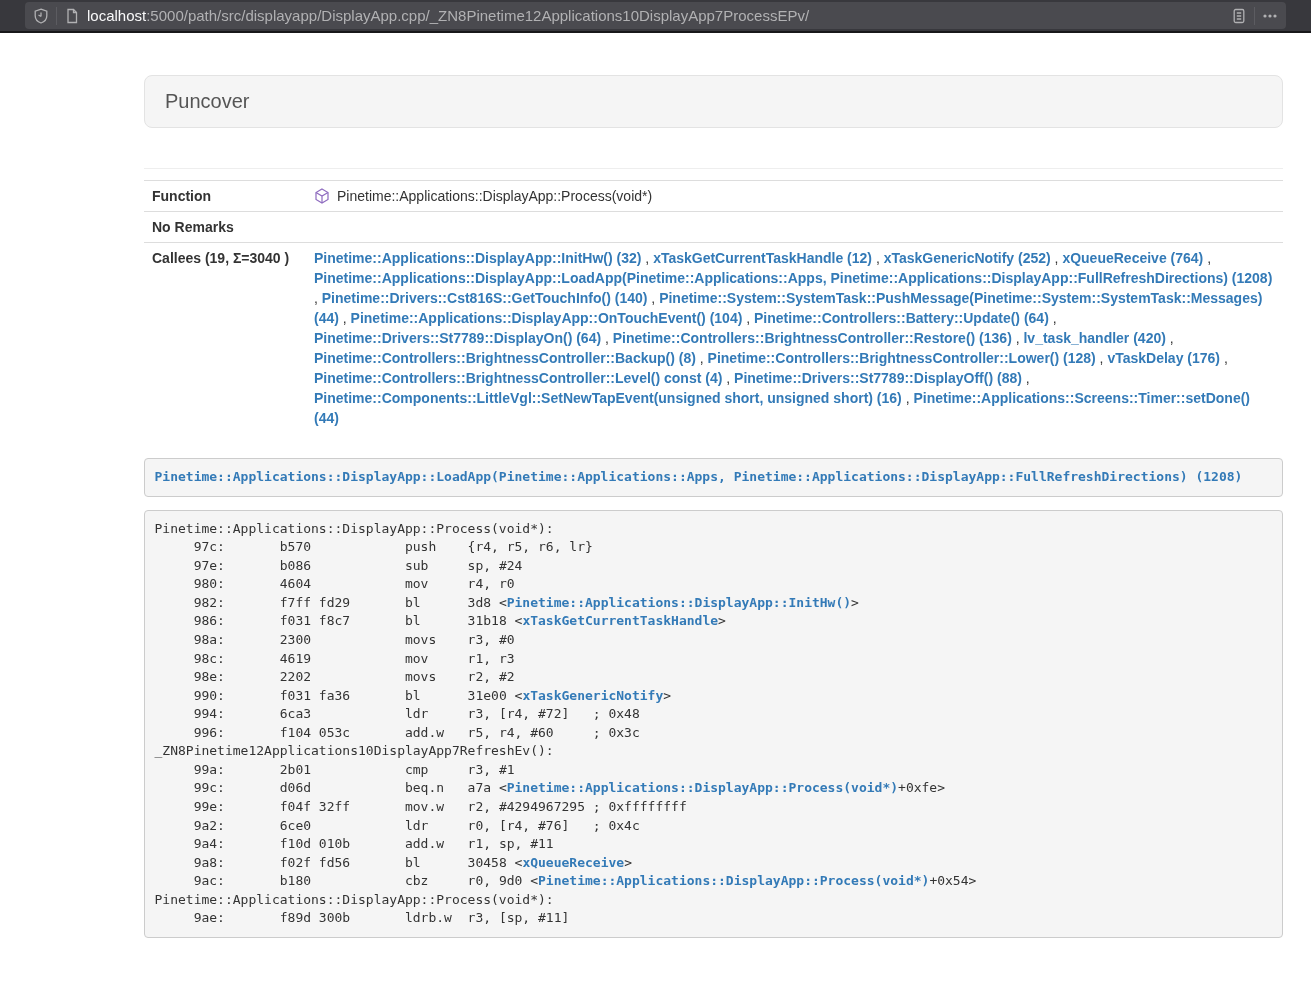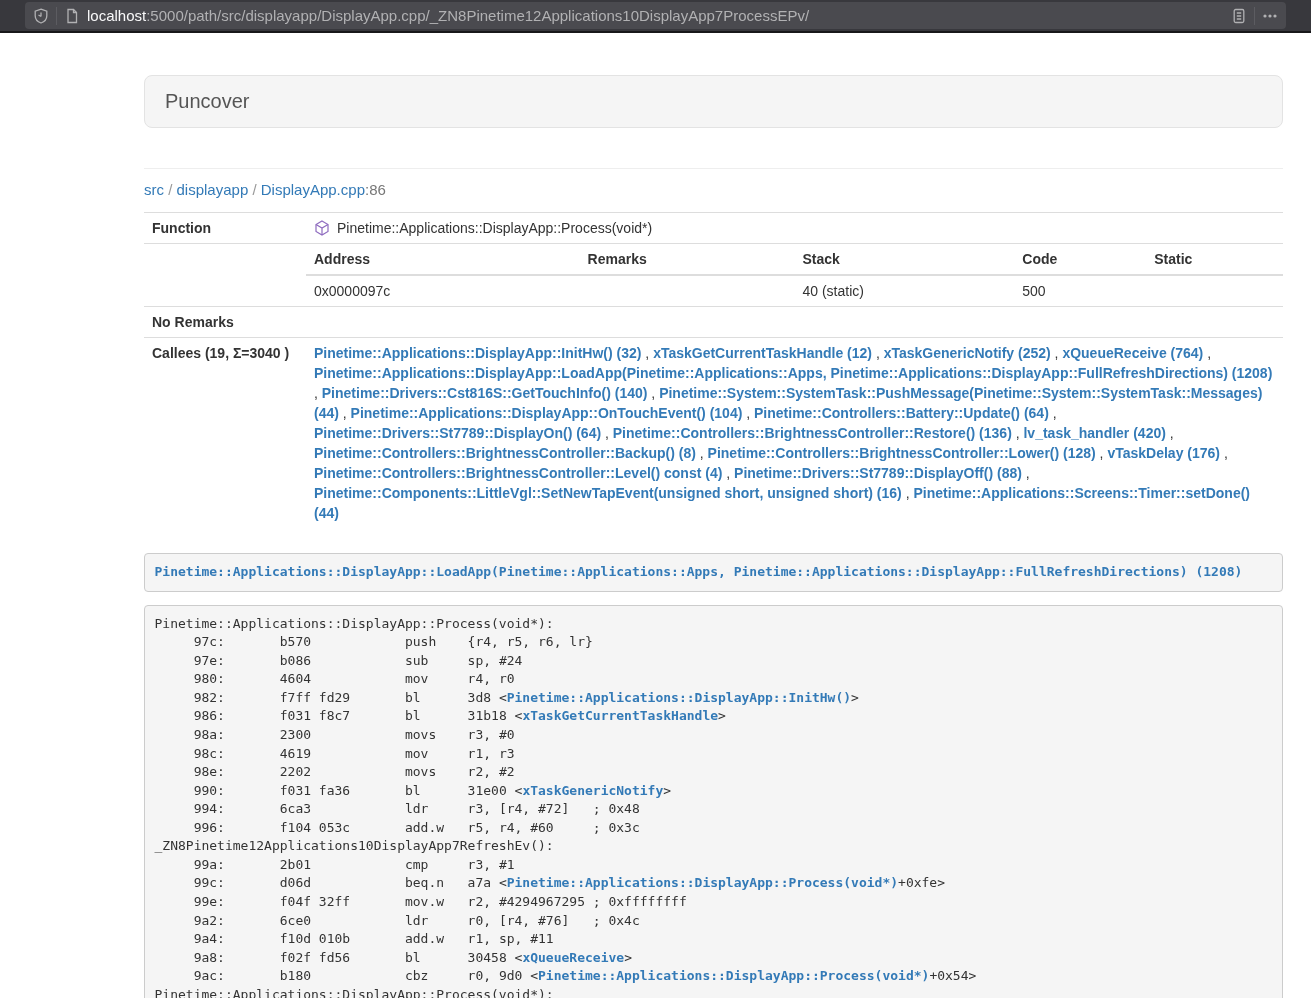--- a/index.html
+++ b/index.html
@@ -93,59 +93,33 @@
     </svg>
   </div>
 </div>
 
 <div class="container">
 
   <div class="well">Puncover</div>
 
   <hr>
 
-  <div class="breadcrumb"><a href="#">src</a><span class="bc-sep"> / </span><a href="#">displayapp</a><span class="bc-sep"> / </span><a href="#">DisplayApp.cpp</a><span class="bc-suffix">:86</span></div>
 
   <table class="fn-table">
     <tbody>
       <tr>
         <td class="label-col">Function</td>
         <td>
           <div class="fn-name-wrap">
             <svg class="cube" viewBox="0 0 16 16" fill="none" stroke="currentColor" stroke-width="1.2">
               <path d="M8 1 L14 4.5 V11.5 L8 15 L2 11.5 V4.5 Z"></path>
               <path d="M2 4.5 L8 8 L14 4.5 M8 8 V15"></path>
             </svg>
             <span>Pinetime::Applications::DisplayApp::Process(void*)</span>
           </div>
-        </td>
-      </tr>
-      <tr>
-        <td class="label-col"></td>
-        <td class="nested-cell">
-          <table class="nested">
-            <thead>
-              <tr>
-                <th class="c-address">Address</th>
-                <th class="c-remarks">Remarks</th>
-                <th class="c-stack">Stack</th>
-                <th class="c-code">Code</th>
-                <th class="c-static">Static</th>
-              </tr>
-            </thead>
-            <tbody>
-              <tr>
-                <td>0x0000097c</td>
-                <td></td>
-                <td>40 (static)</td>
-                <td>500</td>
-                <td></td>
-              </tr>
-            </tbody>
-          </table>
         </td>
       </tr>
       <tr>
         <td class="label-col">No Remarks</td>
         <td></td>
       </tr>
       <tr>
         <td class="label-col">Callees (19, Σ=3040 )</td>
         <td><a href="#" class="lnk">Pinetime::Applications::DisplayApp::InitHw() (32)</a> , <a href="#" class="lnk">xTaskGetCurrentTaskHandle (12)</a> , <a href="#" class="lnk">xTaskGenericNotify (252)</a> , <a href="#" class="lnk">xQueueReceive (764)</a> , <a href="#" class="lnk">Pinetime::Applications::DisplayApp::LoadApp(Pinetime::Applications::Apps, Pinetime::Applications::DisplayApp::FullRefreshDirections) (1208)</a> , <a href="#" class="lnk">Pinetime::Drivers::Cst816S::GetTouchInfo() (140)</a> , <a href="#" class="lnk">Pinetime::System::SystemTask::PushMessage(Pinetime::System::SystemTask::Messages) (44)</a> , <a href="#" class="lnk">Pinetime::Applications::DisplayApp::OnTouchEvent() (104)</a> , <a href="#" class="lnk">Pinetime::Controllers::Battery::Update() (64)</a> , <a href="#" class="lnk">Pinetime::Drivers::St7789::DisplayOn() (64)</a> , <a href="#" class="lnk">Pinetime::Controllers::BrightnessController::Restore() (136)</a> , <a href="#" class="lnk">lv_task_handler (420)</a> , <a href="#" class="lnk">Pinetime::Controllers::BrightnessController::Backup() (8)</a> , <a href="#" class="lnk">Pinetime::Controllers::BrightnessController::Lower() (128)</a> , <a href="#" class="lnk">vTaskDelay (176)</a> , <a href="#" class="lnk">Pinetime::Controllers::BrightnessController::Level() const (4)</a> , <a href="#" class="lnk">Pinetime::Drivers::St7789::DisplayOff() (88)</a> , <a href="#" class="lnk">Pinetime::Components::LittleVgl::SetNewTapEvent(unsigned short, unsigned short) (16)</a> , <a href="#" class="lnk">Pinetime::Applications::Screens::Timer::setDone() (44)</a></td>
       </tr>

